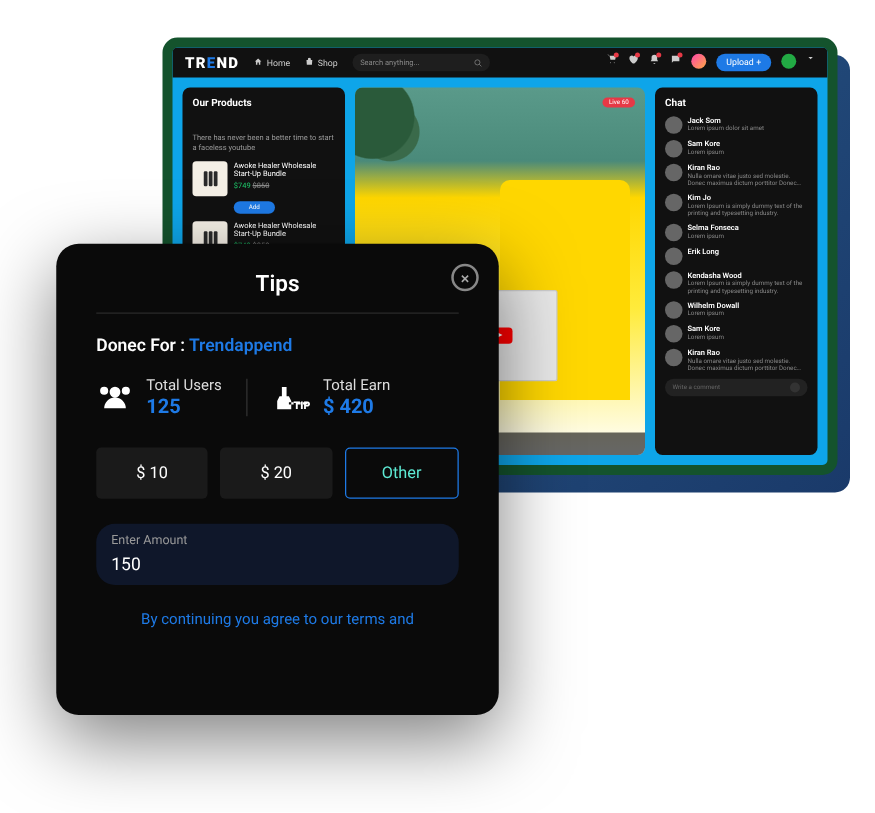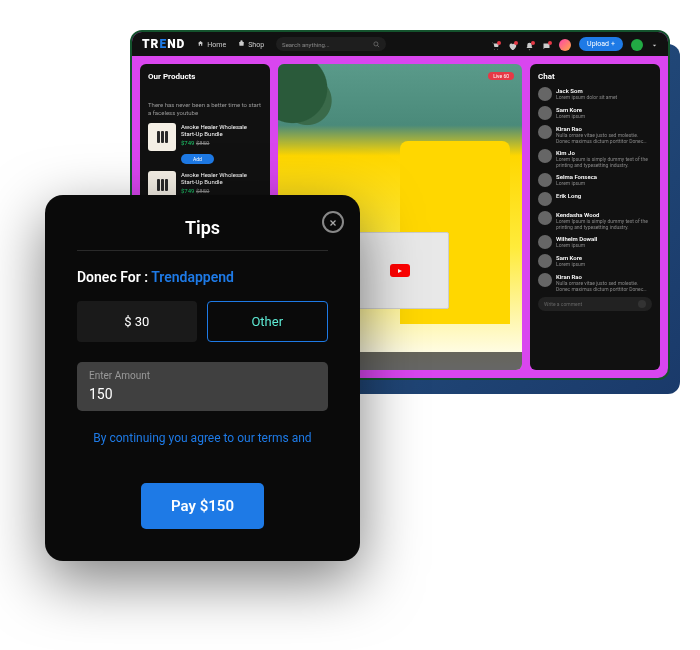--- a/index.html
+++ b/index.html
@@ -1,26 +1,26 @@
 <!DOCTYPE html>
 <html><head>
 <meta charset="utf-8">
 <style>
 *{margin:0;padding:0;box-sizing:border-box;font-family:-apple-system,BlinkMacSystemFont,"Segoe UI",Roboto,sans-serif}
 body{background:#fff;width:700px;height:650px;position:relative;overflow:hidden}
-.app-window{position:absolute;left:130px;top:30px;width:540px;height:350px;background:#d946ef;border-radius:12px;border:2px solid #14532d;overflow:hidden}
+.app-window{position:absolute;left:130px;top:30px;width:540px;height:350px;background:#0ea5e9;border-radius:12px;border:8px solid #14532d;overflow:hidden}
 .app-shadow{position:absolute;left:140px;top:44px;width:540px;height:350px;background:linear-gradient(135deg,#2a5a8a,#1a3a6a);border-radius:12px;z-index:-1}
 .topbar{height:24px;background:#111;display:flex;align-items:center;padding:0 10px;gap:12px;font-size:7px;color:#ccc}
 .logo{font-weight:900;font-size:12px;color:#fff;letter-spacing:1px}
 .logo .accent{color:#1e7ae6}
 .nav-item{display:flex;align-items:flex-end;gap:3px;cursor:pointer}
 .nav-icon{width:7px;height:7px;display:inline-block}
 .search-box{flex:1;max-width:110px;background:#1e1e1e;border-radius:9px;height:14px;display:flex;align-items:center;padding:0 6px;font-size:6px;color:#888}
 .search-glass{margin-left:auto;width:7px;height:7px}
-.topbar-right{display:flex;align-items:flex-end;gap:8px;margin-left:auto}
+.topbar-right{display:flex;align-items:flex-start;gap:8px;margin-left:auto}
 .notif{position:relative;width:9px;height:9px}
 .notif-dot{position:absolute;top:-1px;right:-1px;width:4px;height:4px;background:#e63946;border-radius:50%}
 .upload-btn{background:#1e7ae6;color:#fff;font-size:7px;padding:3px 8px;border-radius:8px;display:flex;align-items:center;gap:2px}
 .avatar-circle{width:12px;height:12px;border-radius:50%;background:linear-gradient(135deg,#f4a,#fa4)}
 .avatar-b{width:12px;height:12px;border-radius:50%;background:#2a4}
 .main-area{display:flex;gap:8px;padding:8px;height:calc(100% - 24px)}
 .panel{background:#111;border-radius:6px;padding:8px}
 .products{width:130px}
 .products h4{color:#fff;font-size:8px;margin-bottom:20px}
 .products .sub{color:#999;font-size:6px;margin-bottom:6px;line-height:1.3}
@@ -46,38 +46,38 @@
 .chat-panel{width:130px}
 .chat-panel h4{color:#fff;font-size:8px;margin-bottom:6px}
 .chat-msg{display:flex;gap:4px;margin-bottom:5px}
 .chat-av{width:14px;height:14px;border-radius:50%;background:#666;flex-shrink:0}
 .chat-body{flex:1}
 .chat-name{color:#fff;font-size:6px;font-weight:600}
 .chat-text{color:#888;font-size:5px;line-height:1.2;display:-webkit-box;-webkit-line-clamp:2;-webkit-box-orient:vertical;overflow:hidden}
 .chat-input{background:#222;border-radius:8px;height:14px;display:flex;align-items:center;padding:0 6px;font-size:5px;color:#666;margin-top:4px}
 .chat-emoji{margin-left:auto;width:8px;height:8px;background:#333;border-radius:50%}
 
-.modal{position:absolute;left:45px;top:195px;width:315px;background:#0a0a0a;border-radius:18px;padding:22px 32px 32px;color:#fff;box-shadow:0 20px 60px rgba(0,0,0,.5)}
+.modal{position:absolute;left:45px;top:195px;width:354px;background:#0a0a0a;border-radius:18px;padding:22px 32px 32px;color:#fff;box-shadow:0 20px 60px rgba(0,0,0,.5)}
 .modal-close{position:absolute;top:16px;right:16px;width:22px;height:22px;border:2px solid #888;border-radius:50%;display:flex;align-items:center;justify-content:center;cursor:pointer}
 .modal-close svg{width:10px;height:10px}
 .modal h2{text-align:center;font-size:18px;font-weight:600;margin-bottom:12px}
 .modal-hr{border:none;border-top:1px solid #2a2a2a;margin-bottom:18px}
 .tips-for{font-size:14px;font-weight:600;margin-bottom:16px}
 .tips-for .recipient{color:#1e7ae6}
 .stats{display:flex;align-items:center;gap:20px;margin-bottom:24px}
 .stat{display:flex;align-items:center;gap:10px}
 .stat-icon{width:30px;height:26px}
 .stat-icon svg{width:100%;height:100%;fill:#fff}
 .stat-label{font-size:12px;color:#ddd}
 .stat-val{font-size:16px;font-weight:700;color:#1e7ae6}
 .divider{width:1px;height:30px;background:#333}
 .tip-row{display:flex;gap:10px;margin-bottom:20px}
 .tip-btn{flex:1;background:#1a1a1a;border:none;color:#fff;font-size:13px;padding:12px 0;border-radius:4px;cursor:pointer}
 .tip-btn.active{background:transparent;border:1px solid #1e7ae6;color:#5eead4}
-.amount-box{background:#404040;border-radius:5px;padding:8px 12px;margin-bottom:20px}
+.amount-box{background:#0f172a;border-radius:15px;padding:8px 12px;margin-bottom:20px}
 .amount-label{font-size:10px;color:#999;margin-bottom:3px}
 .amount-input{background:transparent;border:none;color:#fff;font-size:14px;width:100%;outline:none}
 .terms{text-align:center;font-size:12px;color:#1e7ae6;margin-bottom:38px}
 .pay-btn{display:block;margin:0 auto;background:#1e7ae6;color:#fff;border:none;font-size:15px;font-weight:600;padding:14px 30px;border-radius:5px;cursor:pointer}
 </style>
 </head>
 <body>
 
 <div class="app-shadow"></div>
 <div class="app-window">
@@ -269,23 +269,45 @@
   <div class="modal-close">
     <span><svg viewBox="0 0 24 24" stroke="#aaa" stroke-width="3" fill="none">
           <path d="M6 6l12 12M18 6L6 18"></path>
         </svg></span>
   </div>
   <h2>Tips</h2>
   <hr class="modal-hr">
   <div class="tips-for">
     <span>Donec For :  </span><span class="recipient">Trendappend</span>
   </div>
+  <div class="stats">
+    <div class="stat">
+      <div class="stat-icon"><svg viewBox="0 0 24 24">
+            <path d="M12 12a4 4 0 100-8 4 4 0 000 8zm-8 8a8 8 0 0116 0zM4 10a3 3 0 100-6 3 3 0 000 6zm16 0a3 3 0 100-6 3 3 0 000 6z"></path>
+          </svg></div>
+      <div>
+        <div class="stat-label">Total Users</div>
+        <div class="stat-val">125</div>
+      </div>
+    </div>
+    <div class="divider"></div>
+    <div class="stat">
+      <div class="stat-icon"><svg viewBox="0 0 32 24">
+            <path d="M8 3h4v8h-4zM6 11h8l2 4v7H4v-7zM14 18h4v-2h-4zm6 0h4v-2h-4zm6 0h4v-2h-4z"></path>
+            <text x="18" y="22" font-size="9" font-weight="900" fill="#fff">TIP</text>
+          </svg></div>
+      <div>
+        <div class="stat-label">Total Earn</div>
+        <div class="stat-val">$ 420</div>
+      </div>
+    </div>
+  </div>
   <div class="tip-row">
-    <button class="tip-btn">$ 30</button>
+    <button class="tip-btn">$ 10</button>
+    <button class="tip-btn">$ 20</button>
     <button class="tip-btn active">Other</button>
   </div>
   <div class="amount-box">
     <div class="amount-label">Enter Amount</div>
     <input class="amount-input" value="150" style="">
   </div>
   <div class="terms">By continuing you agree to our terms and</div>
-  <button class="pay-btn">Pay $150</button>
 </div>
 
 </body></html>

